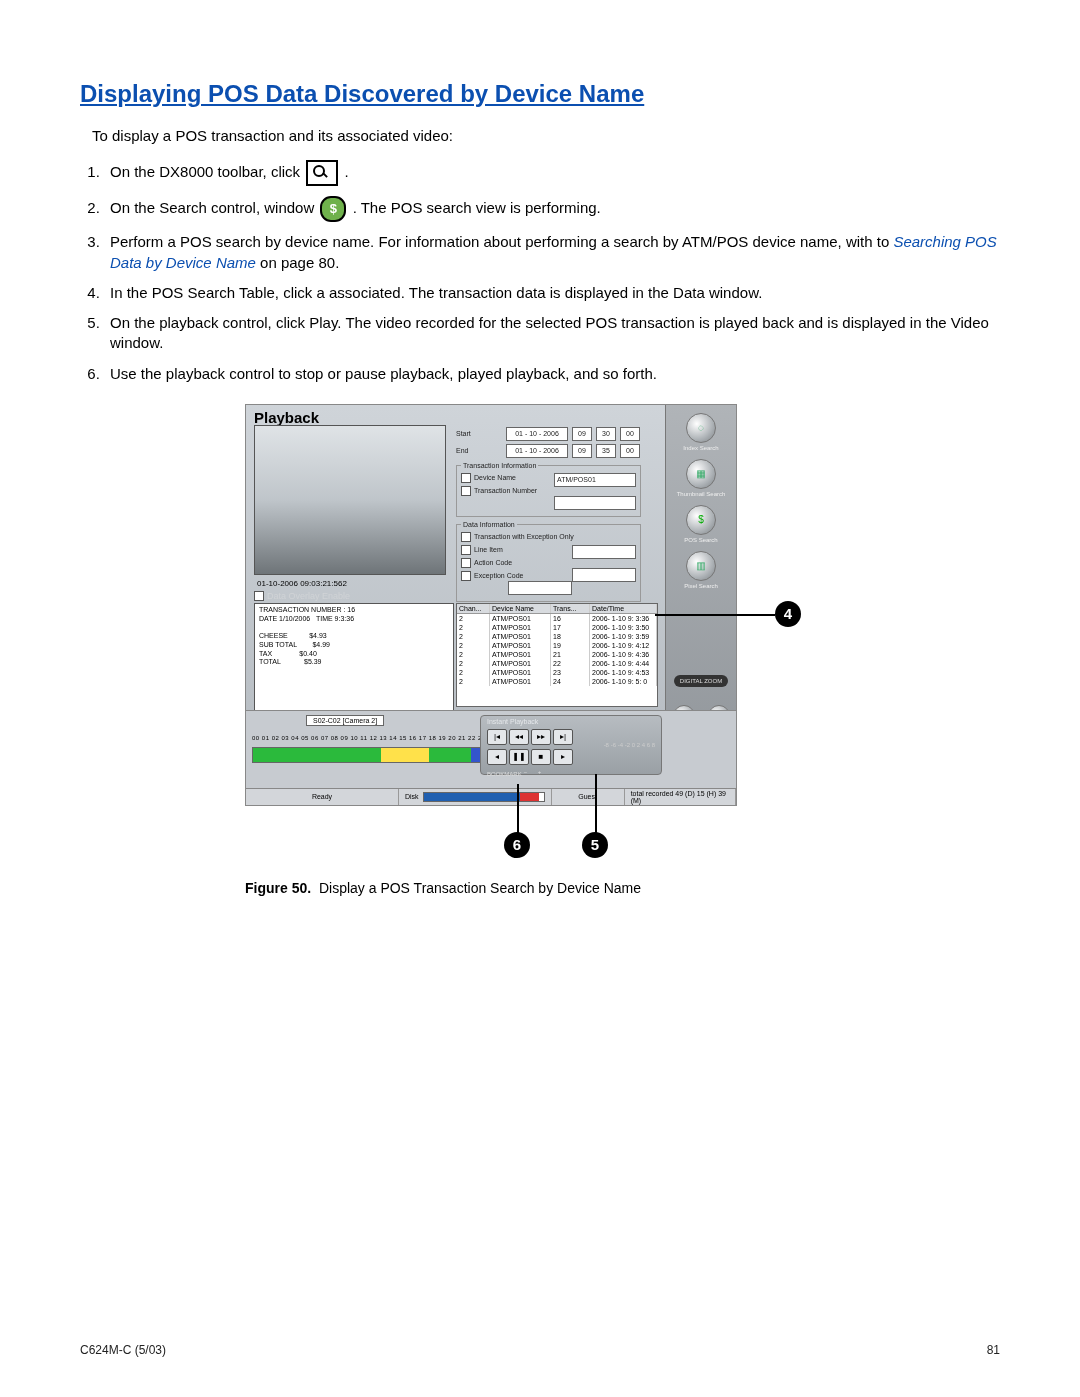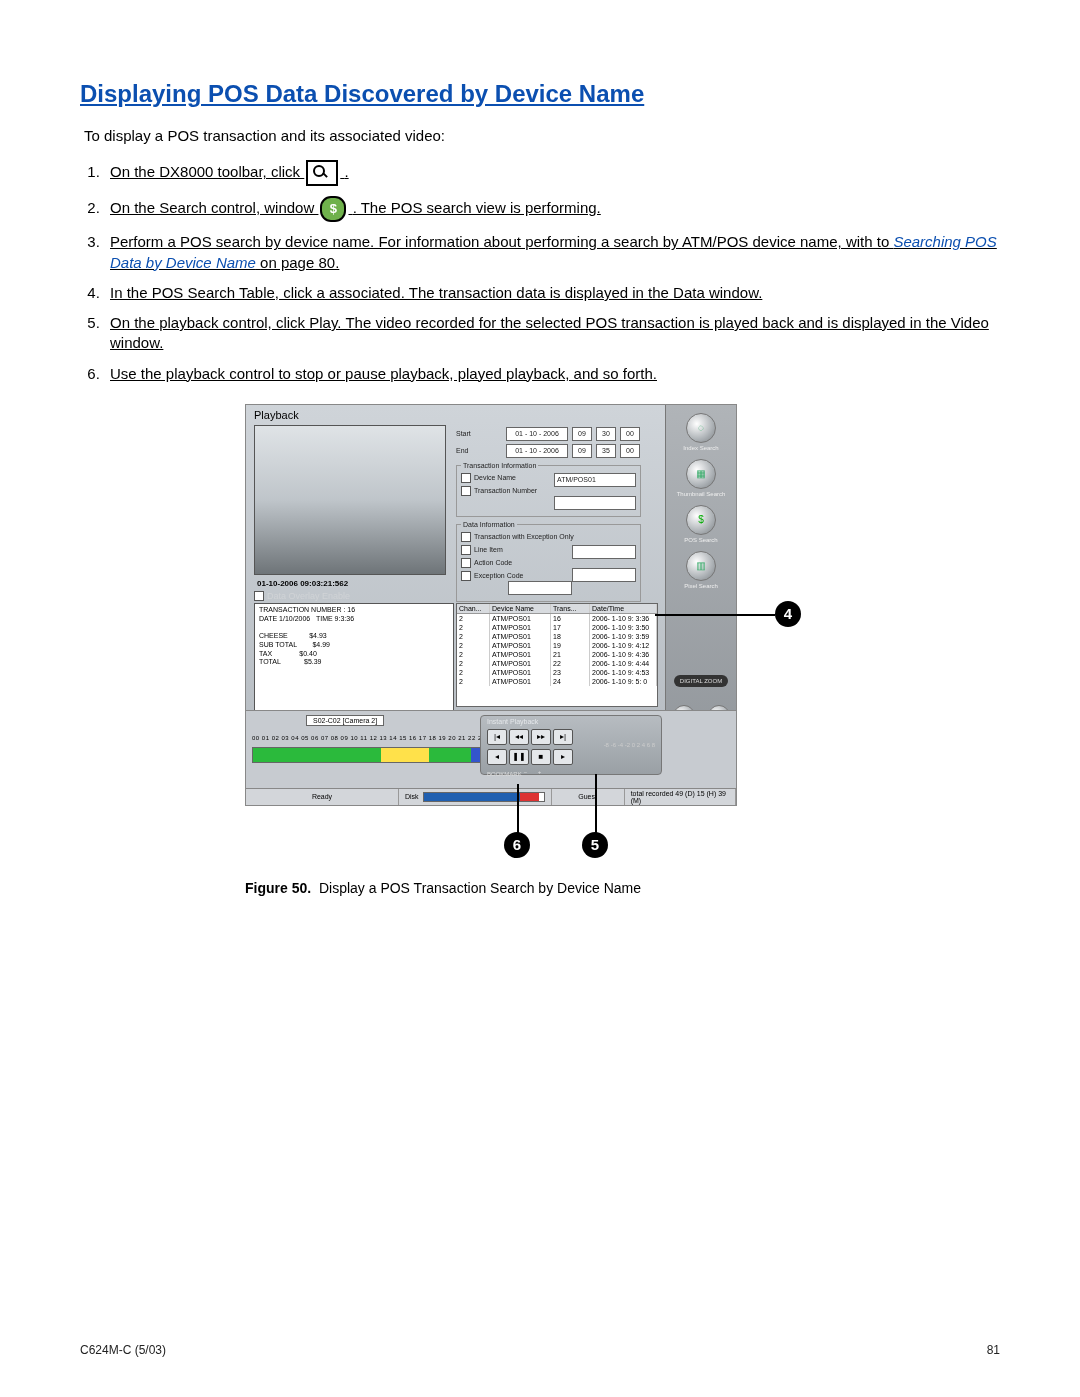--- a/index.html
+++ b/index.html
@@ -19,22 +19,22 @@
     top: 80px;
     width: 920px;
   }
   h2.blue {
     color: #0b4fb0;
     font-size: 24px;
     font-weight: bold;
     text-decoration: underline;
     margin: 0 0 18px 0;
   }
-  p { margin: 0 0 14px 4px; line-height: 1.35; }
-  ol { margin: 0; padding-left: 1.6em; text-decoration: underline; }
+  p { margin: 0 0 14px 12px; line-height: 1.35; }
+  ol { margin: 0; padding-left: 1.6em; }
   ol > li { margin-bottom: 10px; line-height: 1.35; padding-left: 6px; }
   .inline-icon {
     display: inline-block;
     vertical-align: middle;
     width: 28px; height: 22px;
     border: 2px solid #000;
     background: #fff;
     position: relative;
     margin: 0 2px;
   }
@@ -79,34 +79,34 @@
     background: linear-gradient(#cfd4d9, #b3b9bf);
     border: 1px solid #888;
     position: relative;
     font-size: 8px;
     color: #000;
     overflow: hidden;
   }
   .panel-title {
     position: absolute;
     left: 8px; top: 4px;
-    font-weight: normal;
-    font-size: 11px;
+    font-weight: bold;
+    font-size: 15px;
   }
   .video {
     position: absolute;
     left: 8px; top: 20px;
     width: 190px; height: 148px;
     background: linear-gradient(180deg, #dfe3e6 0%, #bfc5ca 50%, #6e7478 100%);
     border: 1px solid #555;
   }
   .video .ts {
     position: absolute;
     left: 2px; bottom: -14px;
-    font-size: 8px; font-weight: bold; color: #000;
+    font-size: 8px; font-weight: normal; color: #000;
   }
   .overlay-check {
     position: absolute;
     left: 8px; top: 186px;
     color: #d0d3d6;
     font-size: 9px;
   }
   .overlay-data {
     position: absolute;
     left: 8px; top: 198px;

